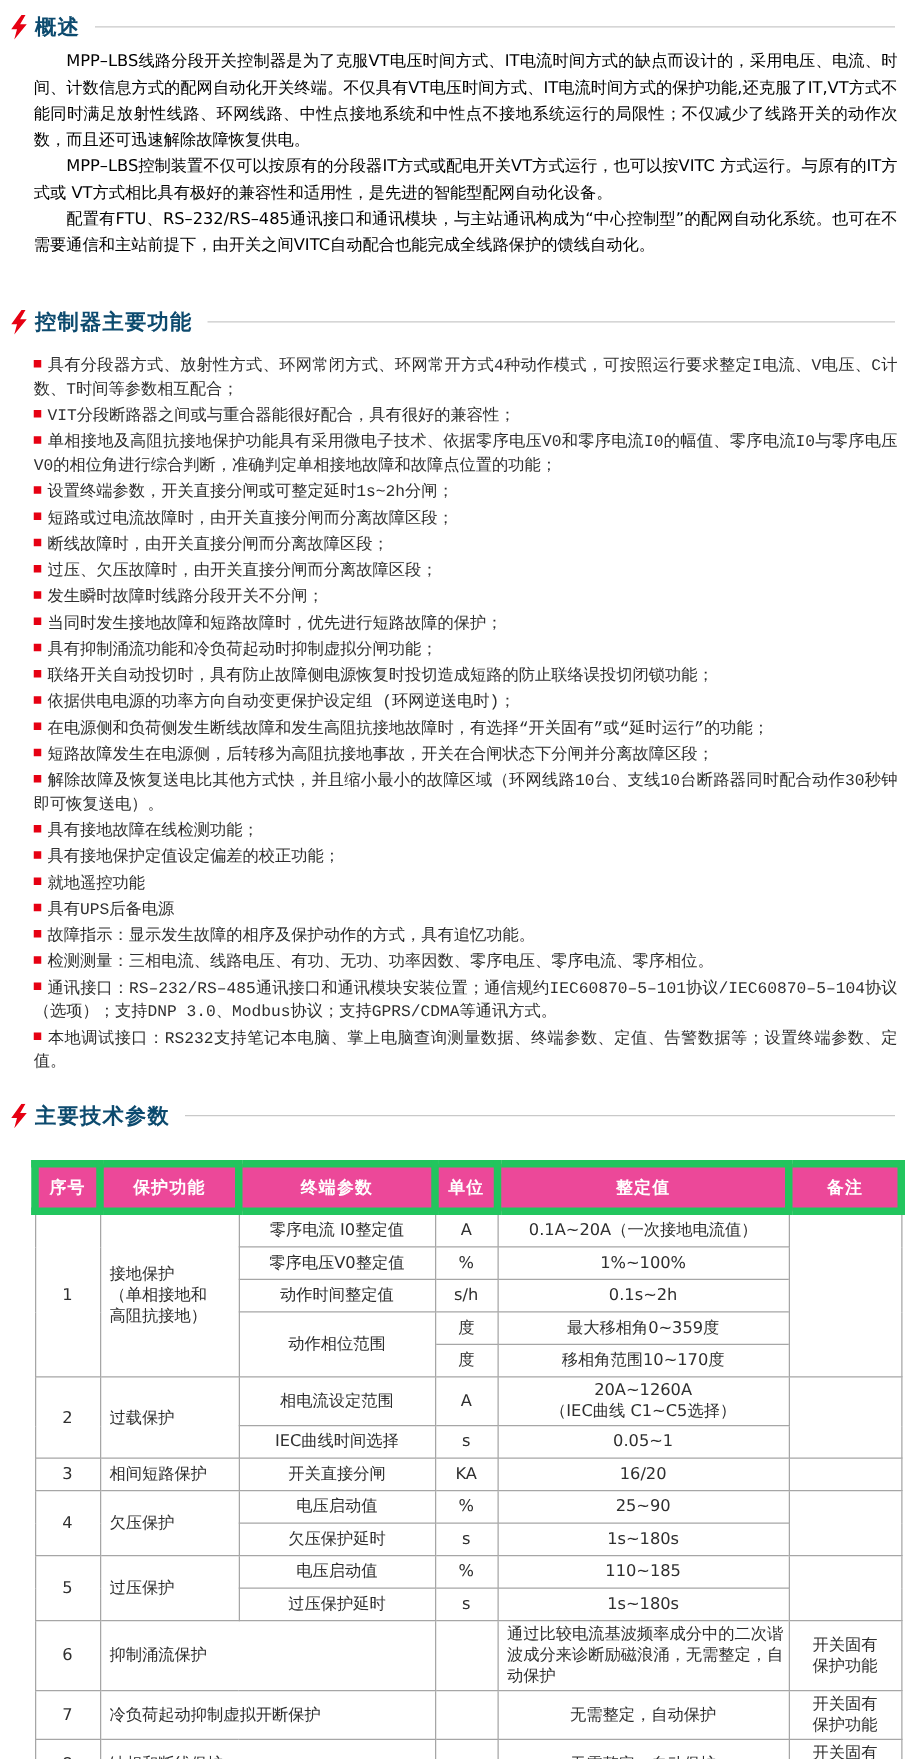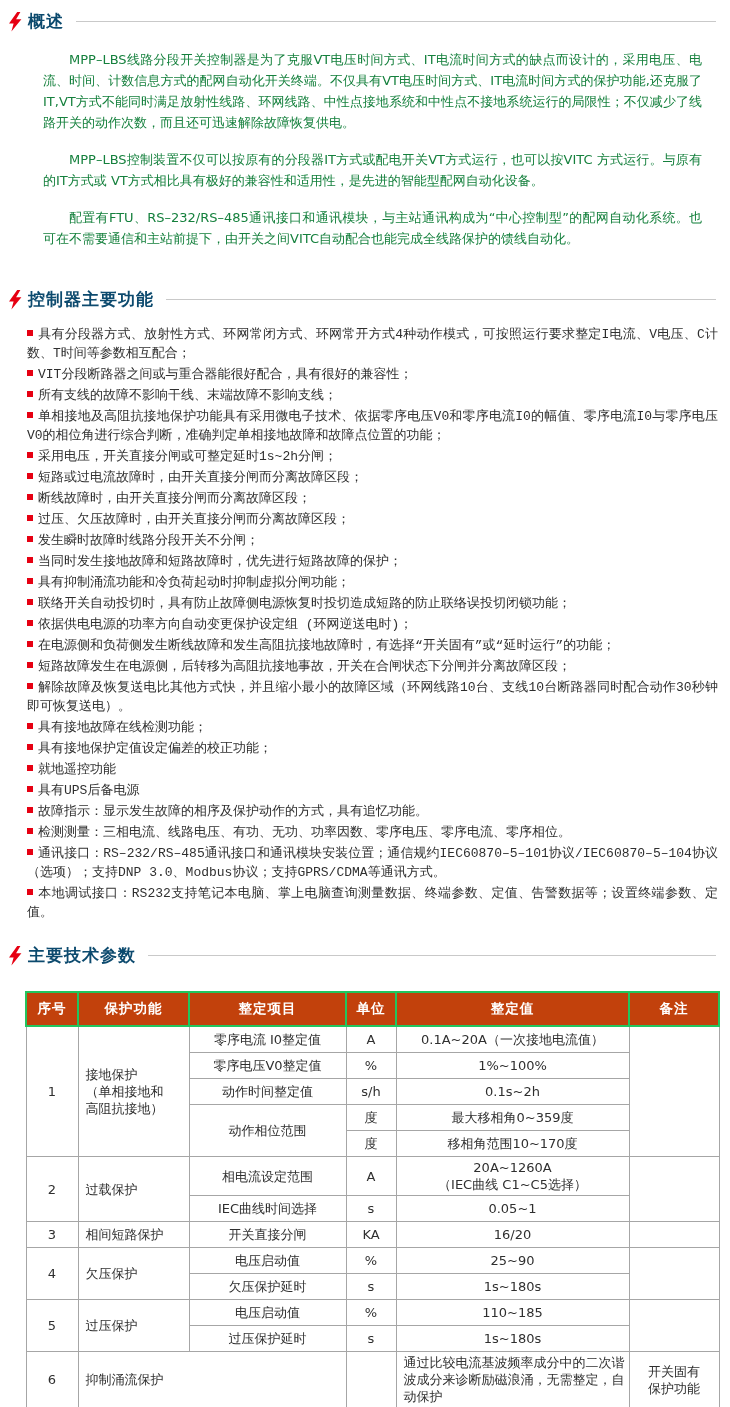--- a/index.html
+++ b/index.html
@@ -11,33 +11,33 @@
   .page{padding:10px 12px 6px 27px;}
 
   
   .sec-head{display:flex;align-items:center;margin:0 0 6px 0;}
   .bolt{width:14px;height:20px;margin-left:-19px;margin-right:6px;flex:none;}
   .bolt path{fill:#e60012;}
   .sec-title{font-size:17px;font-weight:700;color:#0c4a6e;letter-spacing:1px;white-space:nowrap;}
   .rule{flex:1;height:1px;background:#c9c9c9;margin-left:12px;margin-right:2px;}
 
   
-  .paras p{margin:16px;text-indent:2em;font-size:13px;line-height:21px;color:#15803d;text-align:justify;}
+  .paras p{margin:0;text-indent:2em;font-size:13px;line-height:21px;color:#000000;text-align:justify;}
 
   
   .features{margin-top:14px;}
   .item{font-size:13px;line-height:19px;margin:0 0 2px 0;text-align:justify;font-family:Liberation Mono, monospace;}
   .sq{display:inline-block;width:6px;height:6px;background:#e60012;margin-right:5px;vertical-align:2px;}
 
   
   .tbl-wrap{margin-top:24px;}
   table.params{border-collapse:collapse;table-layout:fixed;width:693px;margin-left:-2px;}
   table.params th{
-    background:#c2410c;color:#ffffff;font-size:13.5px;font-weight:700;
-    padding:7px 2px;border:2px solid #22c55e;letter-spacing:1px;
+    background:#ec4899;color:#ffffff;font-size:13.5px;font-weight:700;
+    padding:7px 2px;border:6px solid #22c55e;letter-spacing:1px;
   }
   table.params td{
     border:1px solid #a6a6a6;font-size:13px;line-height:17px;
     padding:2px 3px;text-align:center;vertical-align:middle;
     white-space:pre-line;height:21px;color:#2f2f2f;
   }
   table.params td.l{text-align:left;padding-left:7px;}
 
   .sec2{margin-top:39px;}
   .sec3{margin-top:22px;}
@@ -66,23 +66,22 @@
     <div class="sec-head">
       <svg class="bolt" viewBox="0 0 14 20">
         <path d="M9.2 0 L1 11.4 L5.6 11.4 L3.4 19.6 L13.4 7.3 L8.1 7.3 L12.4 0 Z"></path>
       </svg>
       <span class="sec-title">控制器主要功能</span>
       <span class="rule"></span>
     </div>
     <div class="features" id="feature-list">
         <div class="item"><span class="sq"></span><span>具有分段器方式、放射性方式、环网常闭方式、环网常开方式4种动作模式，可按照运行要求整定I电流、V电压、C计数、T时间等参数相互配合；</span></div>
         <div class="item"><span class="sq"></span><span>VIT分段断路器之间或与重合器能很好配合，具有很好的兼容性；</span></div>
-        <div class="item"><span class="sq"></span><span>所有支线的故障不影响干线、末端故障不影响支线；</span></div>
         <div class="item"><span class="sq"></span><span>单相接地及高阻抗接地保护功能具有采用微电子技术、依据零序电压V0和零序电流I0的幅值、零序电流I0与零序电压V0的相位角进行综合判断，准确判定单相接地故障和故障点位置的功能；</span></div>
-        <div class="item"><span class="sq"></span><span>采用电压，开关直接分闸或可整定延时1s~2h分闸；</span></div>
+        <div class="item"><span class="sq"></span><span>设置终端参数，开关直接分闸或可整定延时1s~2h分闸；</span></div>
         <div class="item"><span class="sq"></span><span>短路或过电流故障时，由开关直接分闸而分离故障区段；</span></div>
         <div class="item"><span class="sq"></span><span>断线故障时，由开关直接分闸而分离故障区段；</span></div>
         <div class="item"><span class="sq"></span><span>过压、欠压故障时，由开关直接分闸而分离故障区段；</span></div>
         <div class="item"><span class="sq"></span><span>发生瞬时故障时线路分段开关不分闸；</span></div>
         <div class="item"><span class="sq"></span><span>当同时发生接地故障和短路故障时，优先进行短路故障的保护；</span></div>
         <div class="item"><span class="sq"></span><span>具有抑制涌流功能和冷负荷起动时抑制虚拟分闸功能；</span></div>
         <div class="item"><span class="sq"></span><span>联络开关自动投切时，具有防止故障侧电源恢复时投切造成短路的防止联络误投切闭锁功能；</span></div>
         <div class="item"><span class="sq"></span><span>依据供电电源的功率方向自动变更保护设定组 (环网逆送电时)；</span></div>
         <div class="item"><span class="sq"></span><span>在电源侧和负荷侧发生断线故障和发生高阻抗接地故障时，有选择“开关固有”或“延时运行”的功能；</span></div>
         <div class="item"><span class="sq"></span><span>短路故障发生在电源侧，后转移为高阻抗接地事故，开关在合闸状态下分闸并分离故障区段；</span></div>
@@ -113,21 +112,21 @@
             <col style="width: 111px;">
             <col style="width: 157px;">
             <col style="width: 50px;">
             <col style="width: 233px;">
             <col style="width: 90px;">
           </colgroup>
         <thead id="params-thead">
             <tr>
               <th>序号</th>
               <th>保护功能</th>
-              <th>整定项目</th>
+              <th>终端参数</th>
               <th>单位</th>
               <th>整定值</th>
               <th>备注</th>
             </tr>
           </thead>
         <tbody id="params-tbody">
             <tr>
               <td rowspan="5">1</td>
               <td rowspan="5" class="l">接地保护
 （单相接地和

